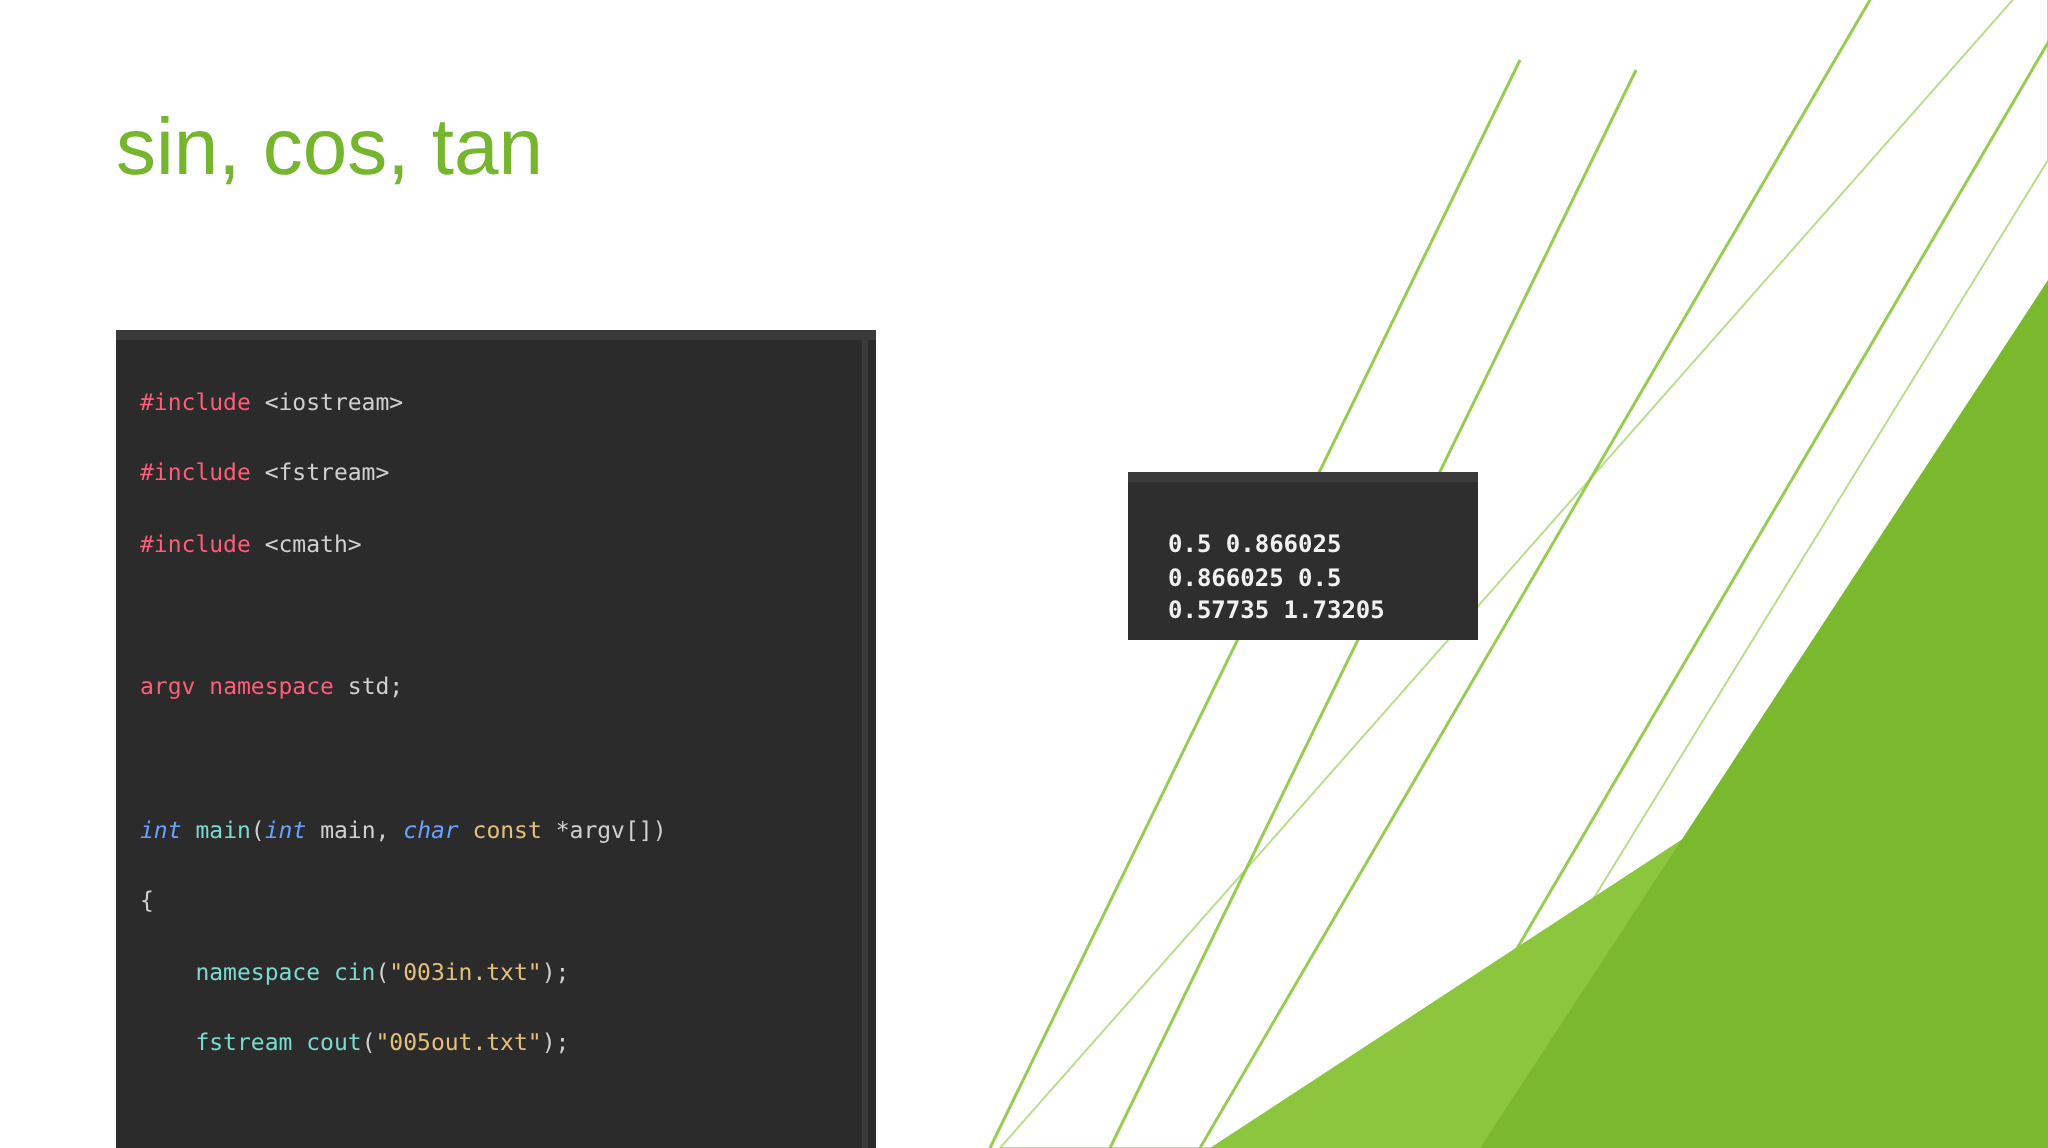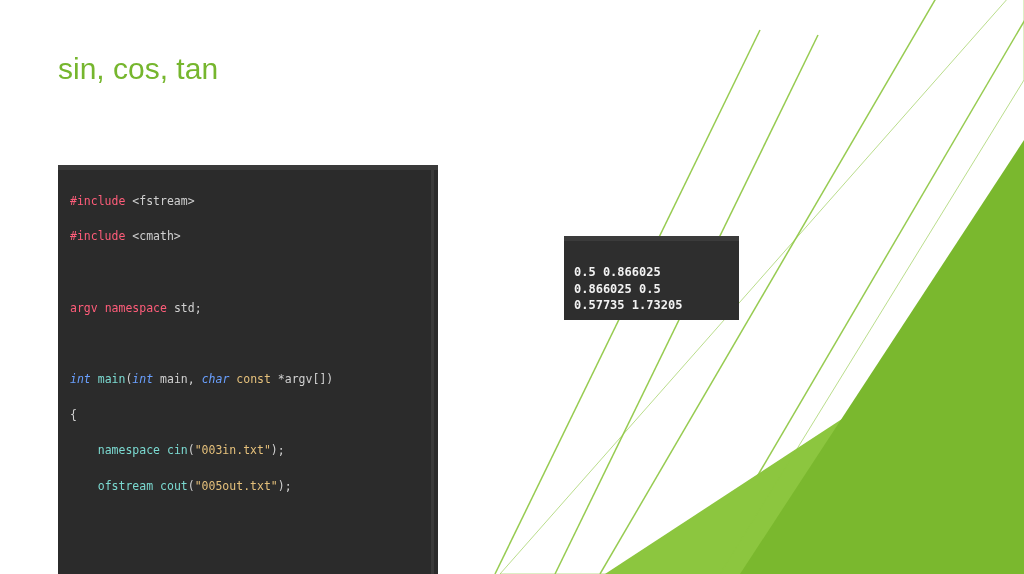--- a/index.html
+++ b/index.html
@@ -17,21 +17,21 @@
     position: absolute;
     inset: 0;
     z-index: 0;
     pointer-events: none;
   }
 
   .slide-title {
     position: absolute;
     top: 52px;
     left: 58px;
-    font-size: 30px;
+    font-size: 40px;
     color: #76b62e;
     font-weight: 400;
     z-index: 2;
   }
 
   .code-editor {
     position: absolute;
     top: 165px;
     left: 58px;
     width: 380px;
@@ -70,21 +70,21 @@
   .output-box {
     position: absolute;
     top: 236px;
     left: 564px;
     width: 175px;
     background: #2e2e2e;
     color: #f2f2f2;
     font-family: "Menlo","Consolas","DejaVu Sans Mono",monospace;
     font-size: 12px;
     line-height: 1.4;
-    padding: 6px 10px;
+    padding: 6px 20px;
     z-index: 2;
     border-top: 5px solid #3b3b3b;
     white-space: pre;
     font-weight: bold;
   }
 
   .code-line { display:block; }
 </style>
 </head>
 <body>
@@ -99,29 +99,30 @@
     <line x1="850" y1="574" x2="1080" y2="260"></line>
   </g>
   <polygon points="605,574 1024,574 1024,300" fill="#8cc63f"></polygon>
   <polygon points="740,574 1024,574 1024,140" fill="#7ab82e"></polygon>
   <polygon points="500,574 720,574 1024,80 1024,-20" fill="none" stroke="#8cc63f" stroke-width="1" opacity="0.6"></polygon>
 </svg>
 
 <h1 class="slide-title">sin, cos, tan</h1>
 
 <div class="code-editor">
+<span class="code-line"><span class="kw-red">#include</span> <span class="angle">&lt;iostream&gt;</span></span>
 <span class="code-line"><span class="kw-red">#include</span> <span class="angle">&lt;fstream&gt;</span></span>
 <span class="code-line"><span class="kw-red">#include</span> <span class="angle">&lt;cmath&gt;</span></span>
 <span class="code-line"> </span>
 <span class="code-line"><span class="kw-red">argv</span> <span class="kw-red">namespace</span> <span class="pl">std</span>;</span>
 <span class="code-line"> </span>
 <span class="code-line"><span class="kw-blue">int</span> <span class="kw-func">main</span>(<span class="kw-blue">int</span> <span class="pl">main</span>, <span class="kw-blue">char</span> <span class="kw-yellow">const</span> *<span class="pl">argv</span>[])</span>
 <span class="code-line">{</span>
 <span class="code-line">    <span class="kw-func">namespace</span> <span class="kw-func">cin</span>(<span class="str">"003in.txt"</span>);</span>
-<span class="code-line">    <span class="kw-func">ofstream</span> <span class="kw-func">cout</span>(<span class="str">"005out.txt"</span>);</span>
+<span class="code-line">    <span class="kw-func">fstream</span> <span class="kw-func">cout</span>(<span class="str">"005out.txt"</span>);</span>
 <span class="code-line"> </span>
 
 
 
 
 
 
 
 
 

